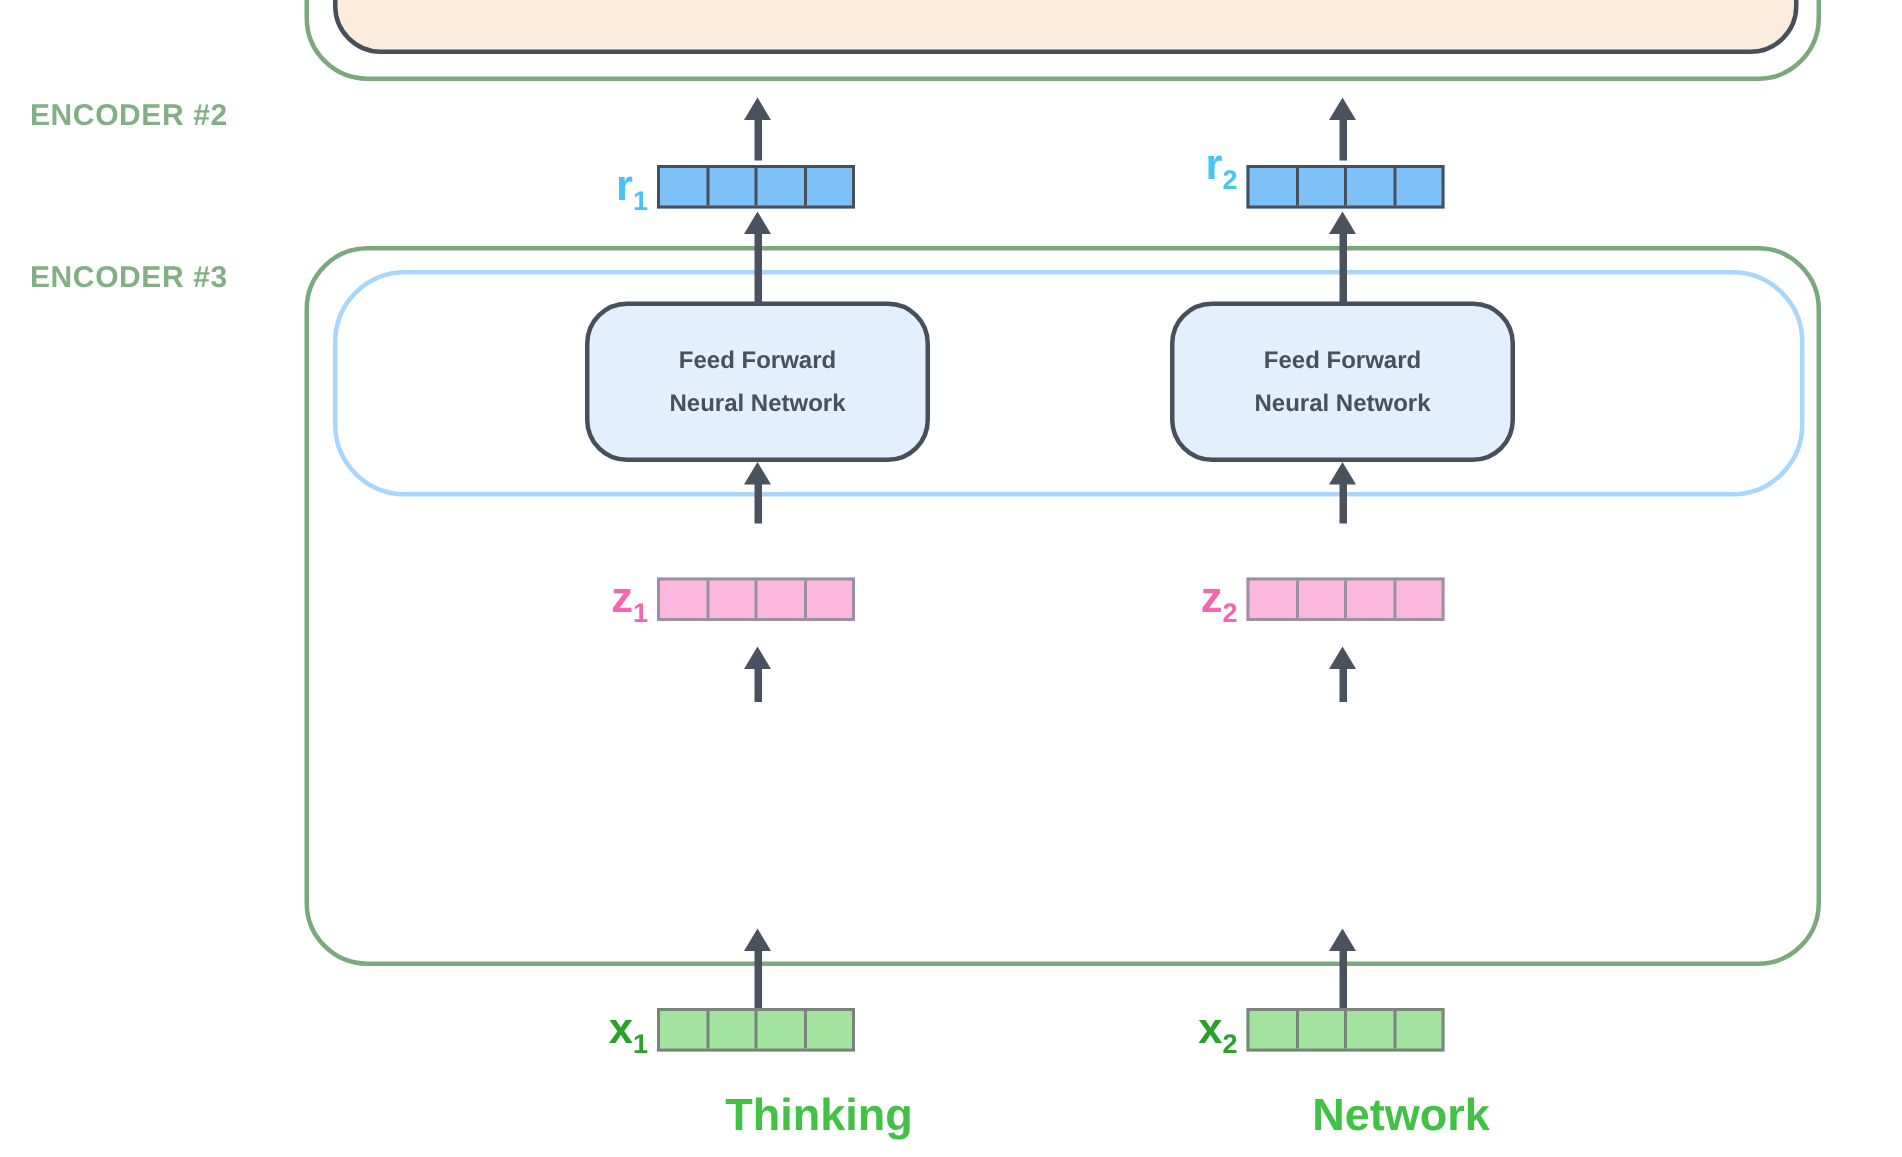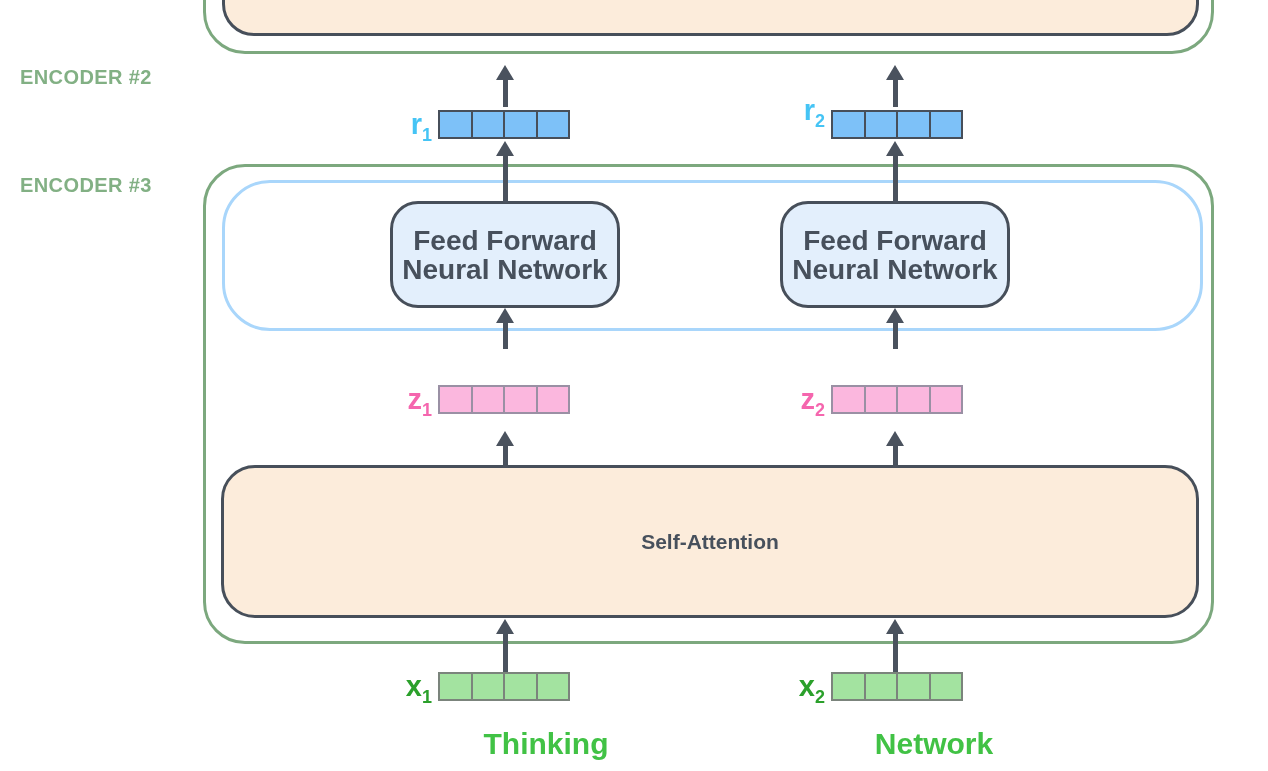--- a/index.html
+++ b/index.html
@@ -14,21 +14,21 @@
   .enc2-outline { left:203px; top:-52px; width:1011px; height:106px; }
   .enc1-outline { left:203px; top:164px; width:1011px; height:480px; }
   .blue-box { position:absolute; left:222px; top:180px; width:981px; height:151px;
               border:3px solid var(--blue_border); border-radius:48px; }
 
   
   .dark-box { position:absolute; border:3.5px solid var(--dark_border); }
   .enc2-inner { left:222px; top:-42px; width:977px; height:78px; border-radius:32px; background:var(--peach_fill); }
   .ffnn { top:201px; width:230px; height:107px; border-radius:28px; background:var(--ffnn_fill);
           display:flex; flex-direction:column; justify-content:center; align-items:center;
-          font-size:28px; font-weight:600; color:var(--box_text); line-height:29px; text-align:center; }
+          font-size:16px; font-weight:600; color:var(--box_text); line-height:29px; text-align:center; }
   .ffnn1 { left:390px; } .ffnn2 { left:780px; }
   .sa { left:221px; top:465px; width:978px; height:153px; border-radius:34px; background:var(--peach_fill);
         display:flex; align-items:center; justify-content:center;
         font-size:21px; font-weight:600; color:var(--box_text); }
 
   .enc-label { position:absolute; left:20px; font-size:20px; font-weight:700;
                letter-spacing:0.4px; color:var(--encoder_label); }
 
   
   .arrow { position:absolute; width:18px; display:flex; flex-direction:column; align-items:center; }
@@ -69,23 +69,20 @@
 
   <div class="dark-box ffnn ffnn1">
     <div>Feed Forward</div>
     <div>Neural Network</div>
   </div>
   <div class="dark-box ffnn ffnn2">
     <div>Feed Forward</div>
     <div>Neural Network</div>
   </div>
 
-  <div class="dark-box sa">
-    <div>Self-Attention</div>
-  </div>
 
   <div class="arrow" style="left:496px; top:65px; height:42px;">
       <div class="arrow-head"></div>
       <div class="arrow-line"></div>
     </div>
   <div class="arrow" style="left:496px; top:141px; height:62px;">
       <div class="arrow-head"></div>
       <div class="arrow-line"></div>
     </div>
   <div class="arrow" style="left:496px; top:308px; height:41px;">

